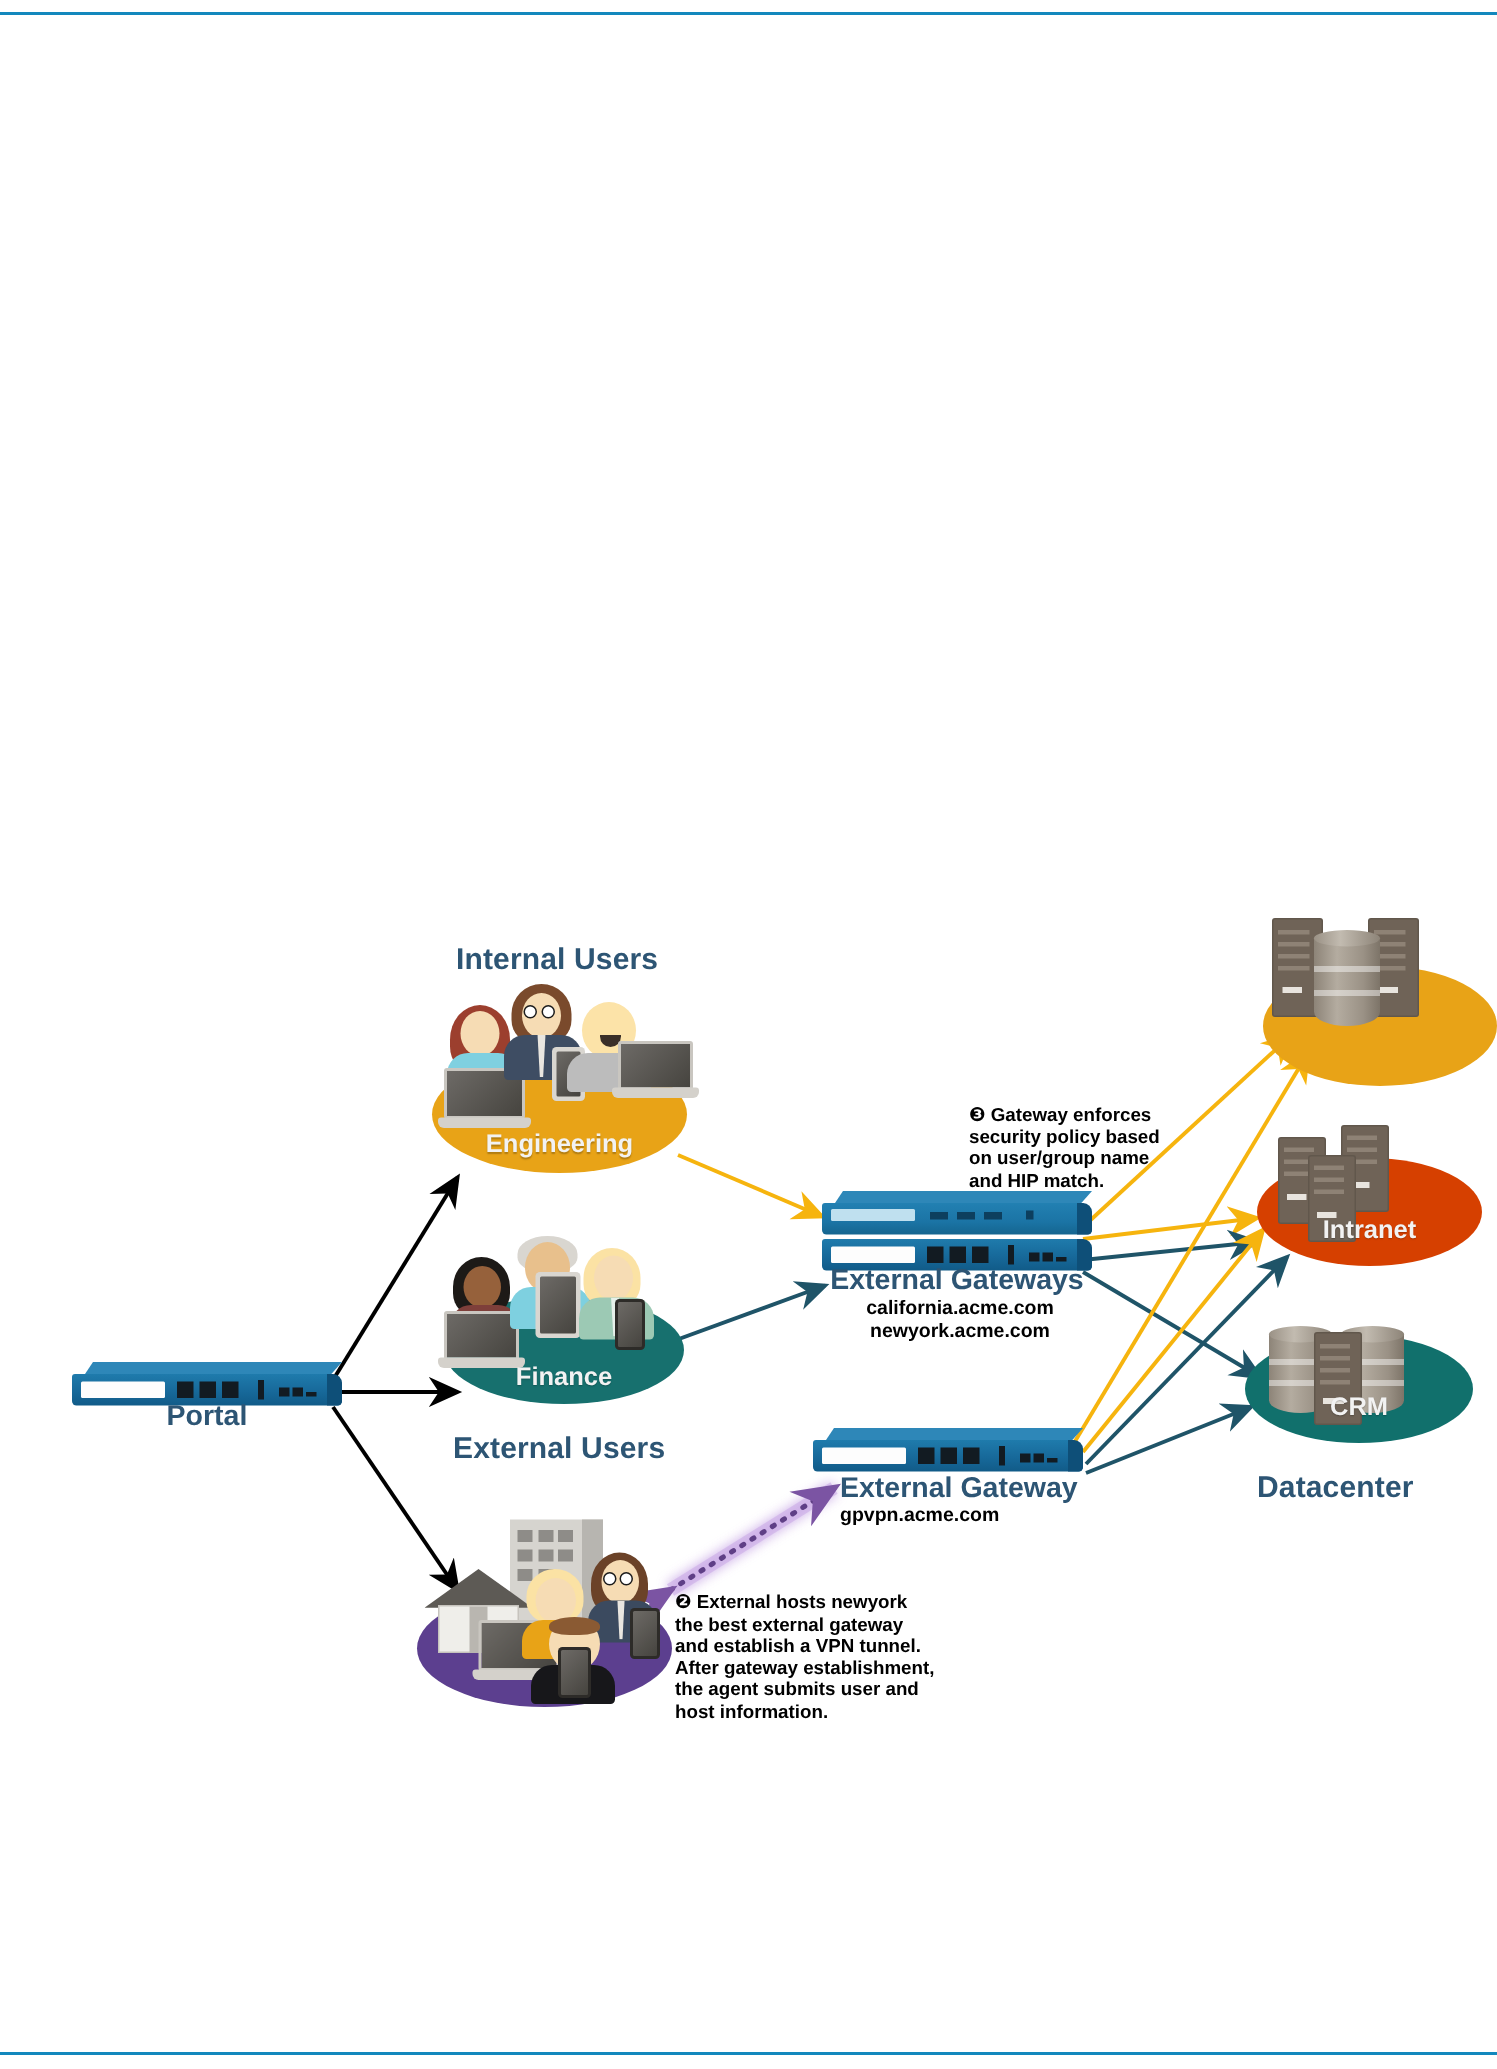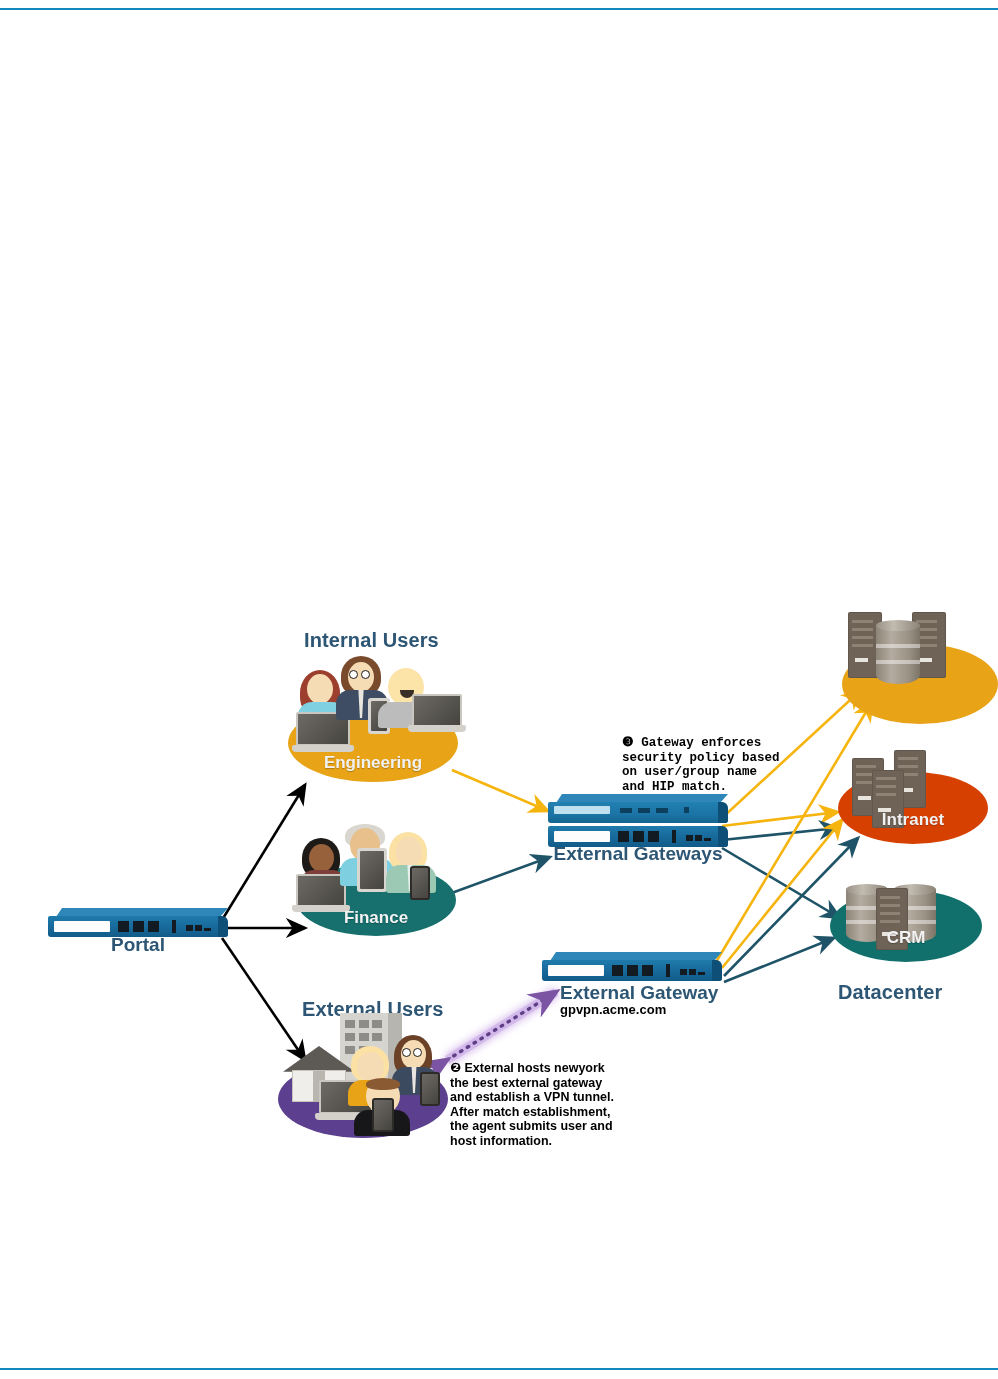--- a/index.html
+++ b/index.html
@@ -162,21 +162,21 @@
       <path d="M724,982 L834,938" stroke="#1f5468" marker-end="url(#at)"></path>
     </g>
 
     <g filter="url(#glow)">
       <path d="M447,1060 L556,992" stroke="#c9a8e6" stroke-width="9" fill="none" opacity=".55"></path>
     </g>
     <path d="M447,1060 L556,992" stroke="#5f3f86" stroke-width="3.4" fill="none" stroke-dasharray="1.5 6.5" stroke-linecap="round" marker-start="url(#ap)" marker-end="url(#ap)"></path>
   </svg>
 
   <div class="heading" style="left:304px;top:629px;">Internal Users</div>
-  <div class="heading" style="left:302px;top:955px;margin-top:43px;">External Users</div>
+  <div class="heading" style="left:302px;top:955px;">External Users</div>
   <div class="heading" style="left:838px;top:981px;">Datacenter</div>
 
   <div class="ellipse" style="left:288px;top:704px;width:170px;height:78px;background:#e8a317;"></div>
   <div class="person" style="left:296px;top:670px;width:54px;height:56px;">
     <div class="hair" style="left:4px;top:0;width:40px;height:46px;background:#9c3f2e;"></div>
     <div class="head" style="left:11px;top:4px;width:26px;height:30px;background:#f6dcb4;"></div>
     <div class="body-sh" style="left:2px;top:32px;width:48px;height:26px;background:#7fd0e0;"></div>
   </div>
   <div class="laptop" style="left:292px;top:712px;width:62px;height:40px;">
     <div class="lt-screen"></div>
@@ -384,20 +384,24 @@
       <div class="fw-sq" style="left:100px;"></div>
       <div class="fw-bar" style="left:124px;"></div>
       <div class="fw-mini" style="left:138px;top:9px;width:7px;height:6px;"></div>
       <div class="fw-mini" style="left:147px;top:9px;width:7px;height:6px;"></div>
       <div class="fw-mini" style="left:156px;top:12px;width:7px;height:3px;"></div>
       <div class="fw-mini" style="left:170px;top:7px;width:3px;height:9px;"></div>
       <div class="fw-mini" style="left:175px;top:7px;width:3px;height:9px;"></div>
     </div>
   </div>
   <div class="dev-title" style="left:548px;top:843px;width:180px;">External Gateways</div>
+  <div class="dev-sub" style="left:540px;top:864px;width:200px;">
+    <span>california.acme.com</span><br>
+    <span>newyork.acme.com</span>
+  </div>
 
   <div class="fw" style="left:542px;top:952px;width:180px;height:30px;">
     <div class="fw-top"></div>
     <div class="fw-face">
       <div class="fw-slot"></div>
       <div class="fw-sq" style="left:70px;"></div>
       <div class="fw-sq" style="left:85px;"></div>
       <div class="fw-sq" style="left:100px;"></div>
       <div class="fw-bar" style="left:124px;"></div>
       <div class="fw-mini" style="left:138px;top:9px;width:7px;height:6px;"></div>
@@ -405,31 +409,31 @@
       <div class="fw-mini" style="left:156px;top:12px;width:7px;height:3px;"></div>
       <div class="fw-mini" style="left:170px;top:7px;width:3px;height:9px;"></div>
       <div class="fw-mini" style="left:175px;top:7px;width:3px;height:9px;"></div>
     </div>
   </div>
   <div class="dev-title" style="left:560px;top:982px;width:180px;text-align:left;">External Gateway</div>
   <div class="dev-sub" style="left:560px;top:1002px;width:180px;text-align:left;">gpvpn.acme.com</div>
 
 
 
-  <div class="callout" style="left:622px;top:736px;font-family:Liberation Mono, monospace;">
+  <div class="callout" style="left:646px;top:736px;">
     <span class="num">❸</span>
     <span>Gateway enforces</span><br>
     <span>security policy based</span><br>
     <span>on user/group name</span><br>
     <span>and HIP match.</span>
   </div>
 
   <div class="callout" style="left:450px;top:1061px;">
     <span class="num">❷</span>
     <span>External hosts newyork</span><br>
     <span>the best external gateway</span><br>
     <span>and establish a VPN tunnel.</span><br>
-    <span>After match establishment,</span><br>
+    <span>After gateway establishment,</span><br>
     <span>the agent submits user and</span><br>
     <span>host information.</span>
   </div>
 
 </div>
 
 </body></html>

